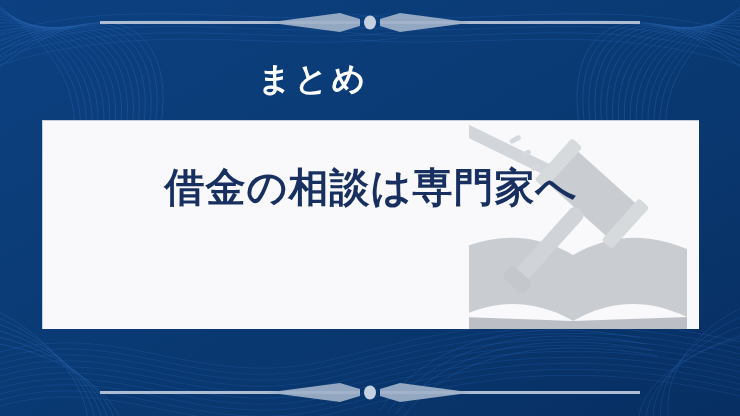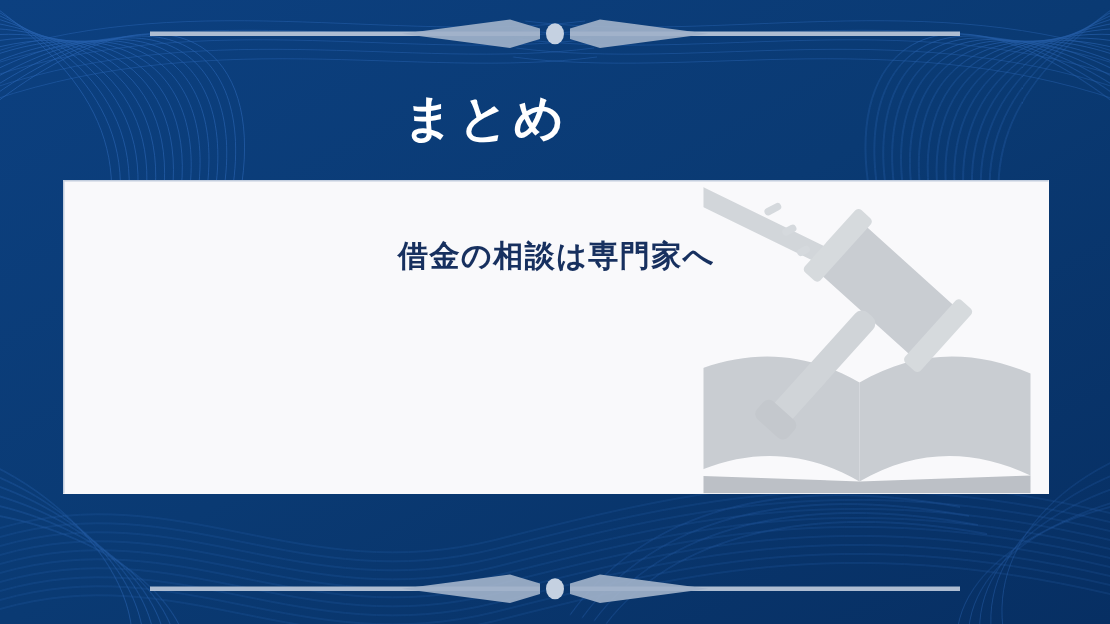--- a/index.html
+++ b/index.html
@@ -41,21 +41,20 @@
     top: 61px;
     left: 0;
     width: 626px;
     text-align: center;
     color: #ffffff;
     font-size: 33px;
     font-weight: bold;
     letter-spacing: 3px;
     line-height: 1.1;
     white-space: nowrap;
-    padding-left: 11px;
   }
 
   
   .card {
     position: absolute;
     left: 42px;
     top: 120px;
     width: 656px;
     height: 208px;
     background: #f9f9fb;
@@ -71,21 +70,21 @@
     height: 208px;
     pointer-events: none;
   }
   .card-text {
     position: absolute;
     left: 0;
     top: 34px;
     width: 656px;
     text-align: center;
     color: #17305f;
-    font-size: 20px;
+    font-size: 40px;
     font-weight: bold;
     line-height: 1.62;
     letter-spacing: 1px;
     white-space: nowrap;
   }
   .card-text .line { display: block; }
 </style>
 </head>
 <body>
 

